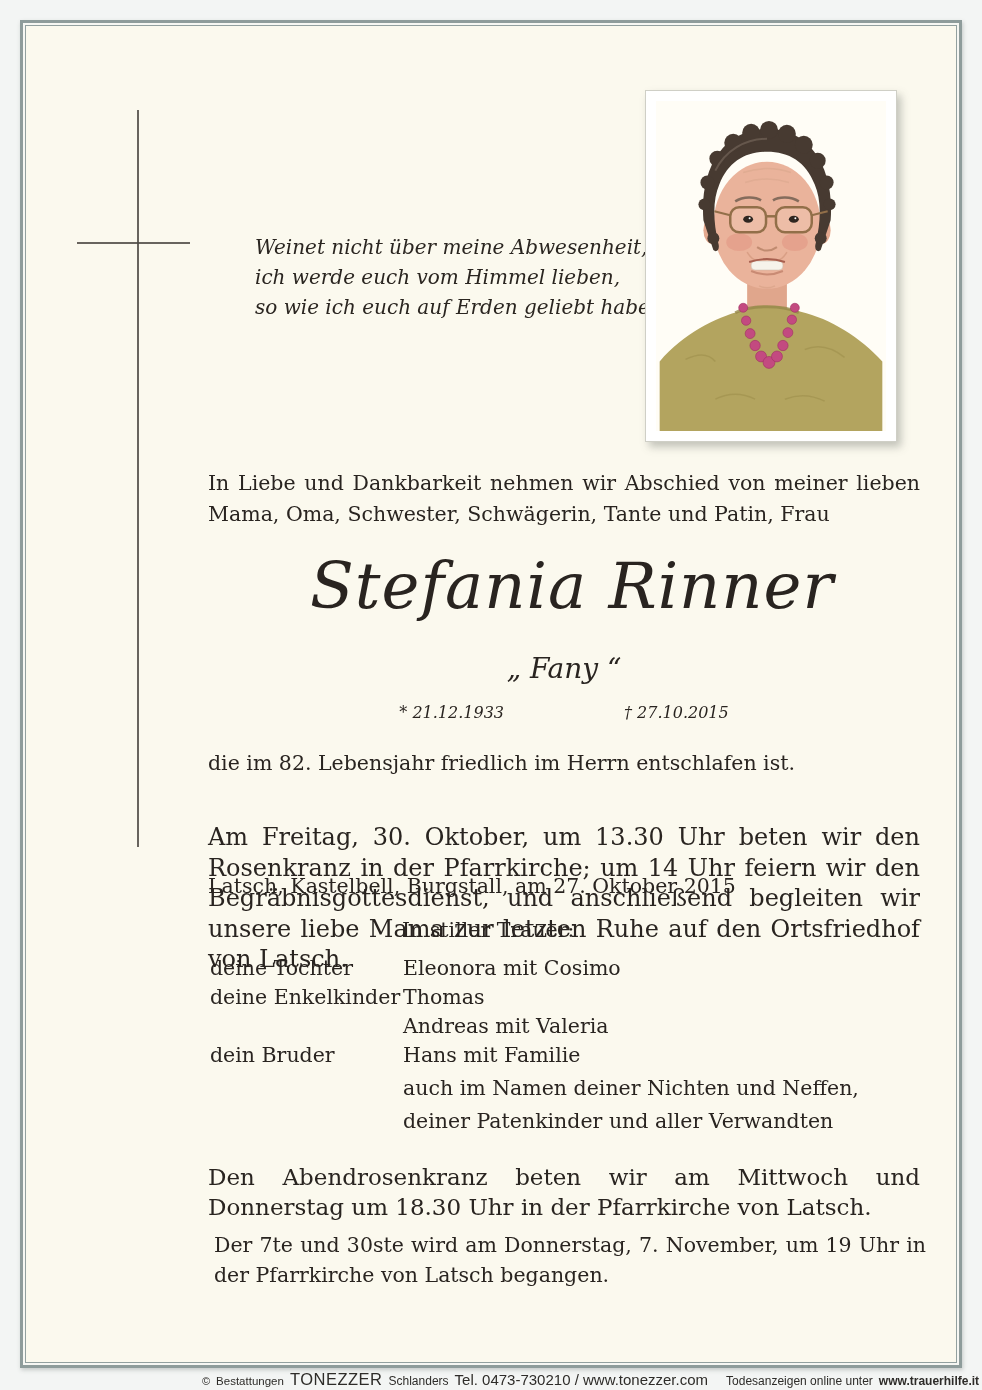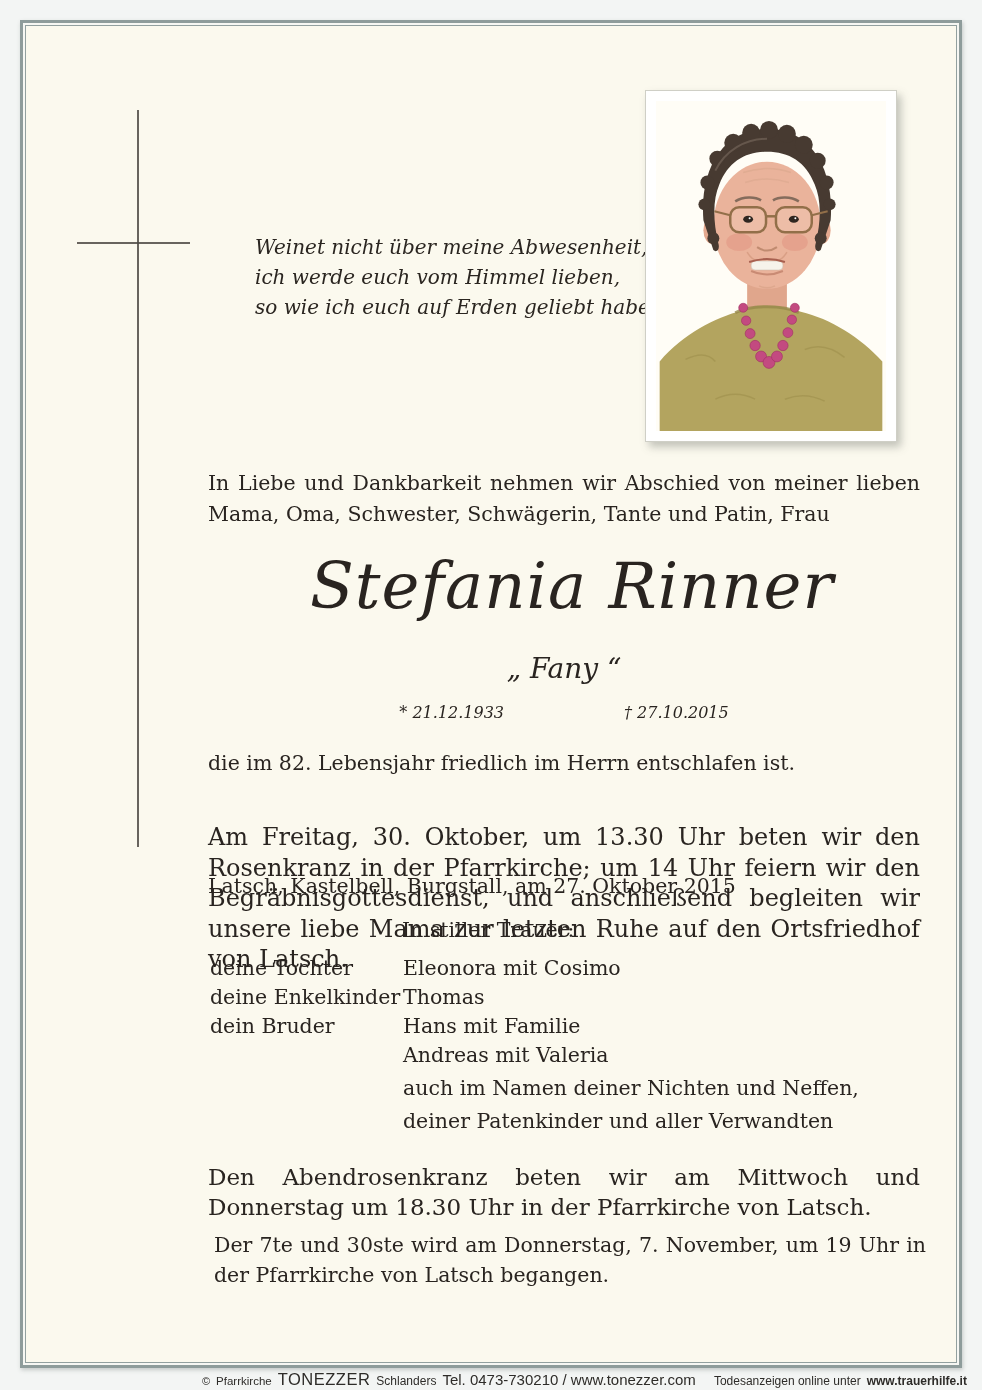--- a/index.html
+++ b/index.html
@@ -221,39 +221,39 @@
 
       <div class="trauer-heading">In stiller Trauer:</div>
       <div class="mourners">
         <div class="mourner-row">
           <span class="mlabel">deine Tochter</span><span>Eleonora mit Cosimo</span>
         </div>
         <div class="mourner-row">
           <span class="mlabel">deine Enkelkinder</span><span>Thomas</span>
         </div>
         <div class="mourner-row">
+          <span class="mlabel"></span><span>Andreas mit Valeria</span>
+        </div>
+        <div class="mourner-row">
           <span class="mlabel">dein Bruder</span><span>Hans mit Familie</span>
-        </div>
-        <div class="mourner-row">
-          <span class="mlabel"></span><span>Andreas mit Valeria</span>
         </div>
         <div class="mourner-row spaced">
           <span class="mlabel"></span><span>auch im Namen deiner Nichten und Neffen,</span>
         </div>
         <div class="mourner-row spaced">
           <span class="mlabel"></span><span>deiner Patenkinder und aller Verwandten</span>
         </div>
       </div>
 
       <p class="notice1">Den Abendrosenkranz beten wir am Mittwoch und Donnerstag um 18.30 Uhr in der Pfarrkirche von Latsch.</p>
       <p class="notice2">Der 7te und 30ste wird am Donnerstag, 7. November, um 19 Uhr in der Pfarrkirche von Latsch begangen.</p>
 
       <div class="footer">
         <span class="f-copy">©</span>
-        <span class="f-label">Pfarrkirche</span>
+        <span class="f-label">Bestattungen</span>
         <span class="f-brand">TONEZZER</span>
         <span class="f-city">Schlanders</span>
         <span class="f-contact">Tel. 0473-730210 / www.tonezzer.com</span>
         <span class="f-online">Todesanzeigen online unter</span>
         <span class="f-url">www.trauerhilfe.it</span>
       </div>
 
     </div>
   </div>
 </div>

